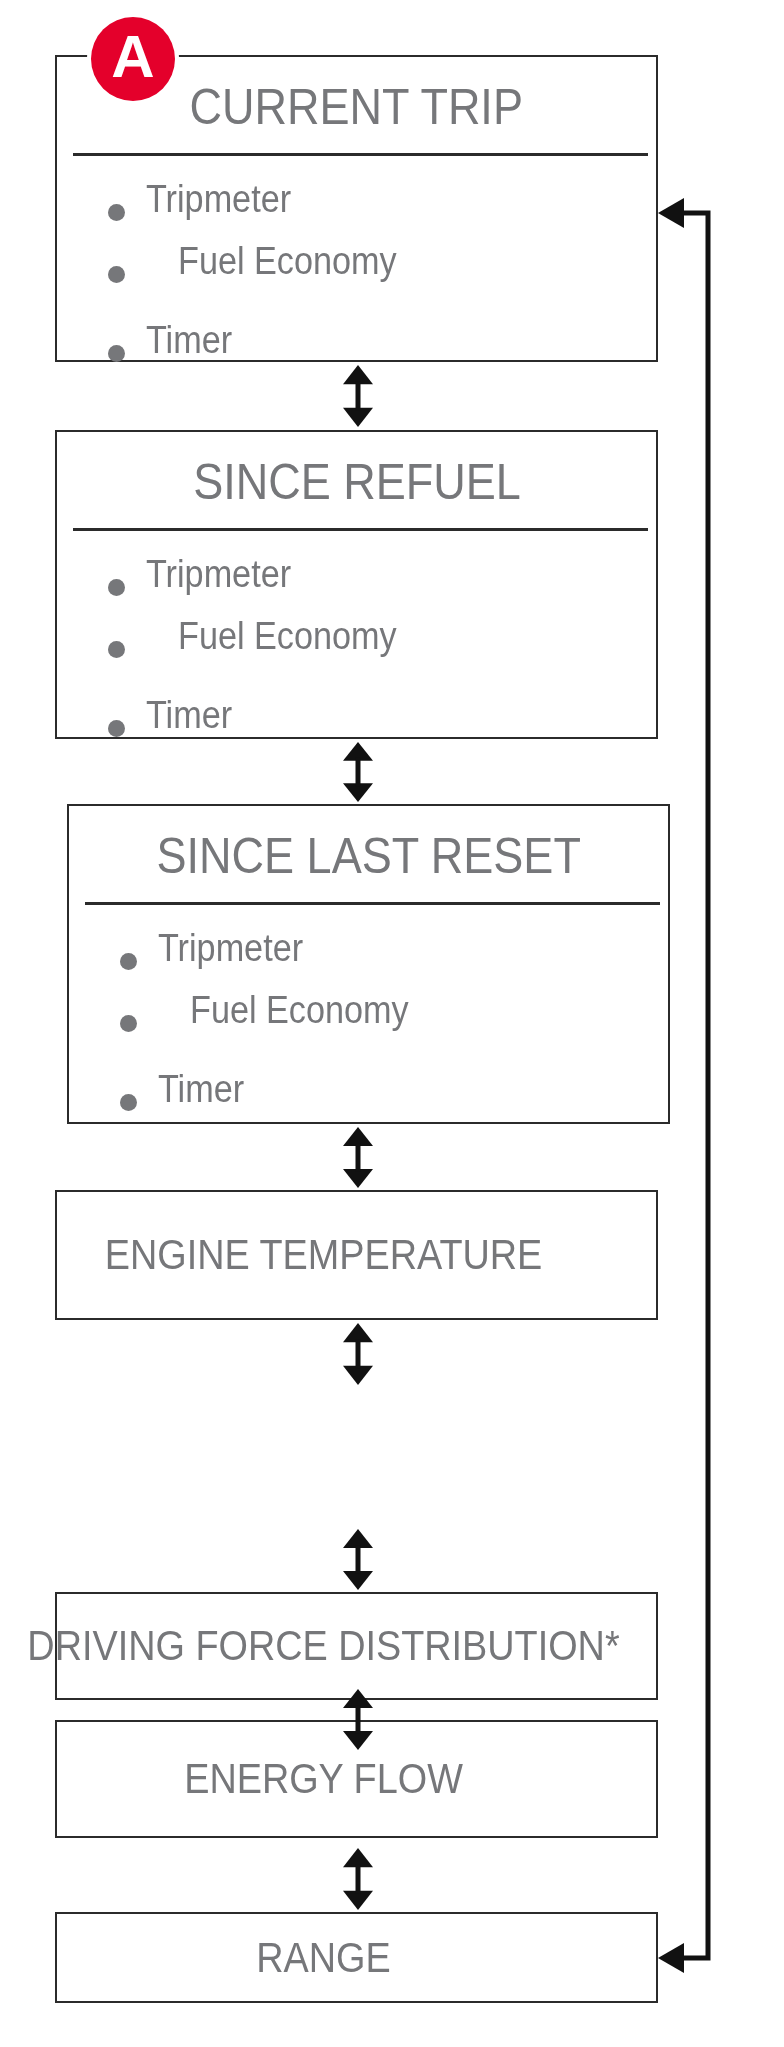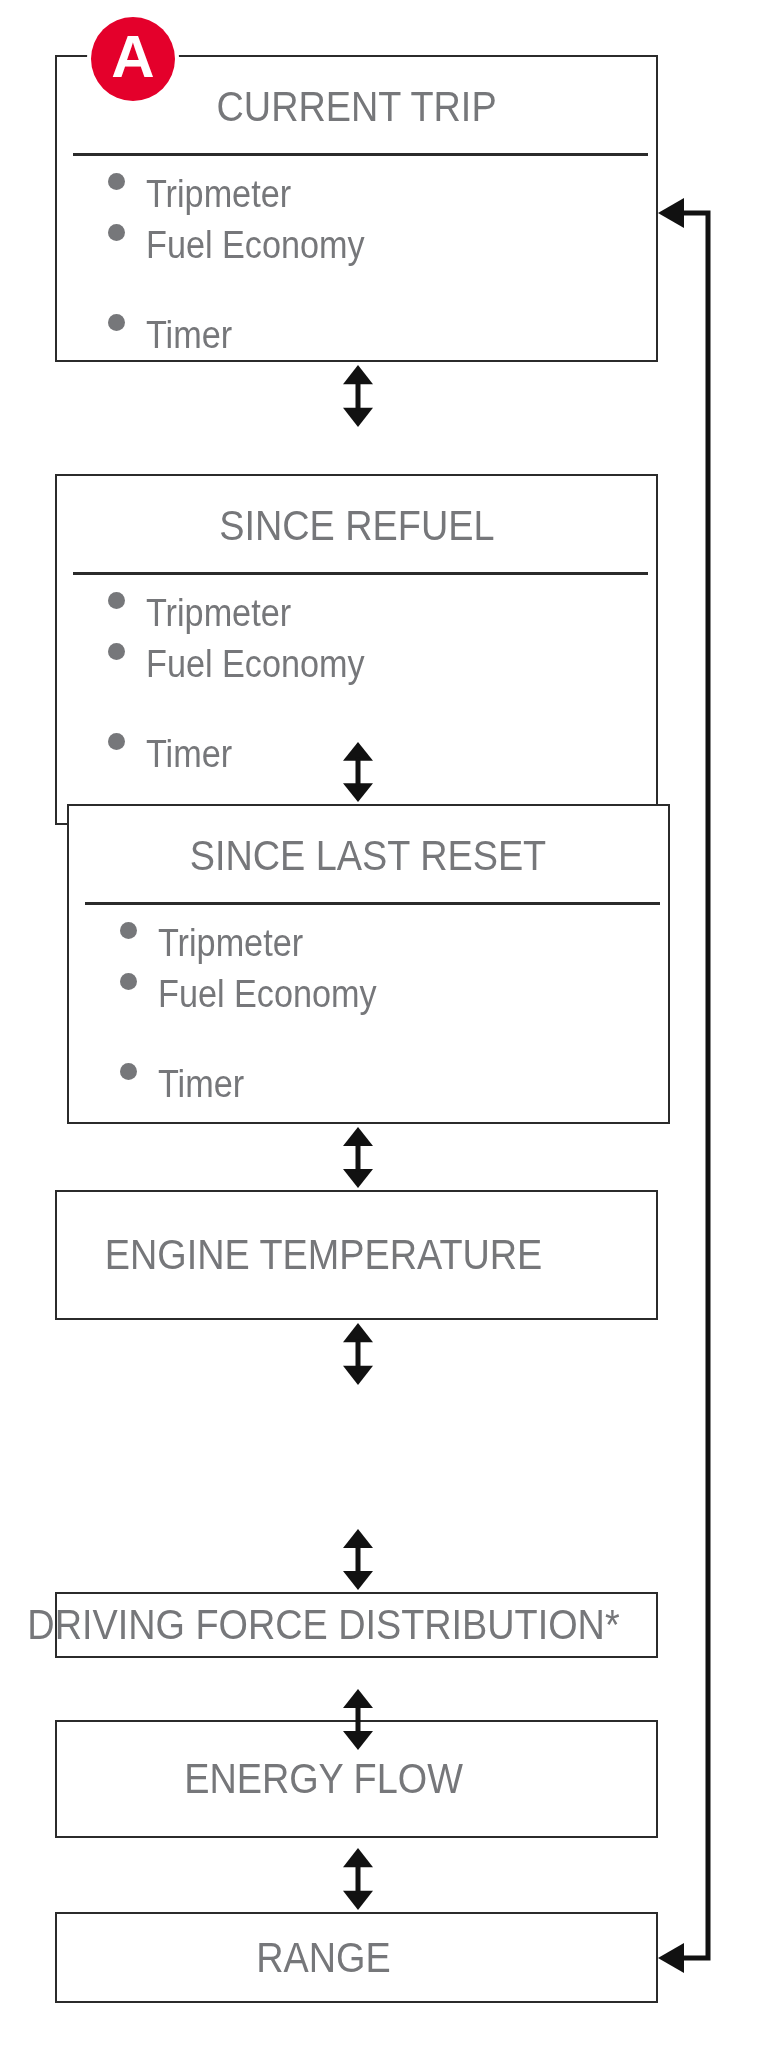--- a/index.html
+++ b/index.html
@@ -26,21 +26,21 @@
     background: #ffffff;
   }
   .list-box .box-title {
     position: absolute;
     top: 26px;
     left: 0;
     right: 0;
     height: 48px;
     line-height: 48px;
     text-align: center;
-    font-size: 42px;
+    font-size: 50px;
     color: #76777a;
     white-space: nowrap;
   }
   .cond {
     display: inline-block;
     transform: scaleX(0.9);
     transform-origin: 50% 50%;
   }
   .title-divider {
     position: absolute;
@@ -48,24 +48,24 @@
     left: 16px;
     right: 8px;
     height: 3px;
     background: #2b2b2b;
   }
   .bullet-row {
     position: absolute;
     left: 0;
     height: 48px;
     display: flex;
-    align-items: flex-start;
+    align-items: flex-end;
   }
   .bullet-row.r0 { top: 116px; }
-  .bullet-row.r1 { top: 167px; }
+  .bullet-row.r1 { top: 178px; gap: 32px; }
   .bullet-row.r2 { top: 257px; }
   .bullet-dot {
     width: 17px;
     height: 17px;
     border-radius: 50%;
     background: #76777a;
     margin-left: 51px;
     flex: 0 0 auto;
   }
   .bullet-label {
@@ -89,25 +89,25 @@
     text-align: center;
     font-size: 42px;
     line-height: 1.33;
     color: #76777a;
     transform: scaleX(0.9);
     transform-origin: 50% 50%;
   }
 
   
   #box-0 { top: 55px;   height: 307px; }
-  #box-1 { top: 430px;  height: 351px; margin-top: 44px; }
+  #box-1 { top: 430px;  height: 309px; }
   #box-2 { top: 804px;  height: 320px; margin-left: 12px; }
   #box-3 { top: 1190px; height: 130px; }
   #box-4 { top: 1388px; height: 138px; }
-  #box-5 { top: 1592px; height: 66px;  }
+  #box-5 { top: 1592px; height: 108px;  }
   #box-6 { top: 1720px; height: 118px;  }
   #box-7 { top: 1912px; height: 91px;  }
 
   
   .varrow {
     position: absolute;
     left: 336px;
     width: 44px;
   }
   .varrow svg { display: block; width: 100%; height: 100%; }

